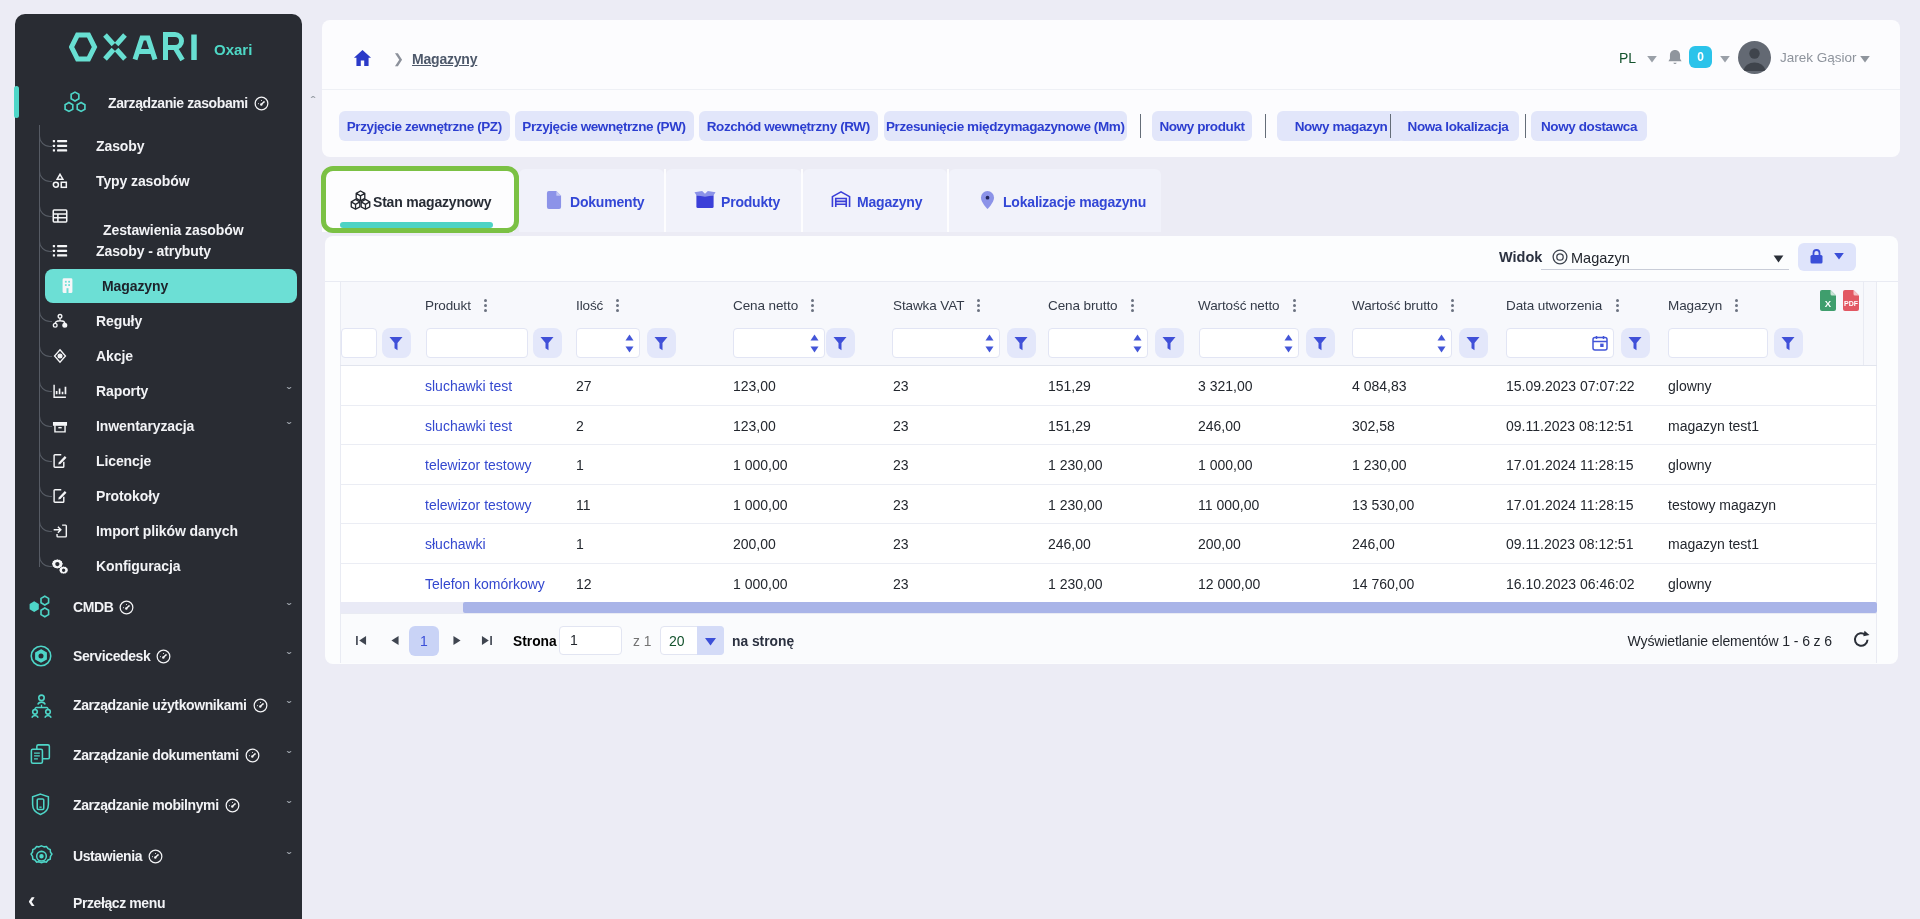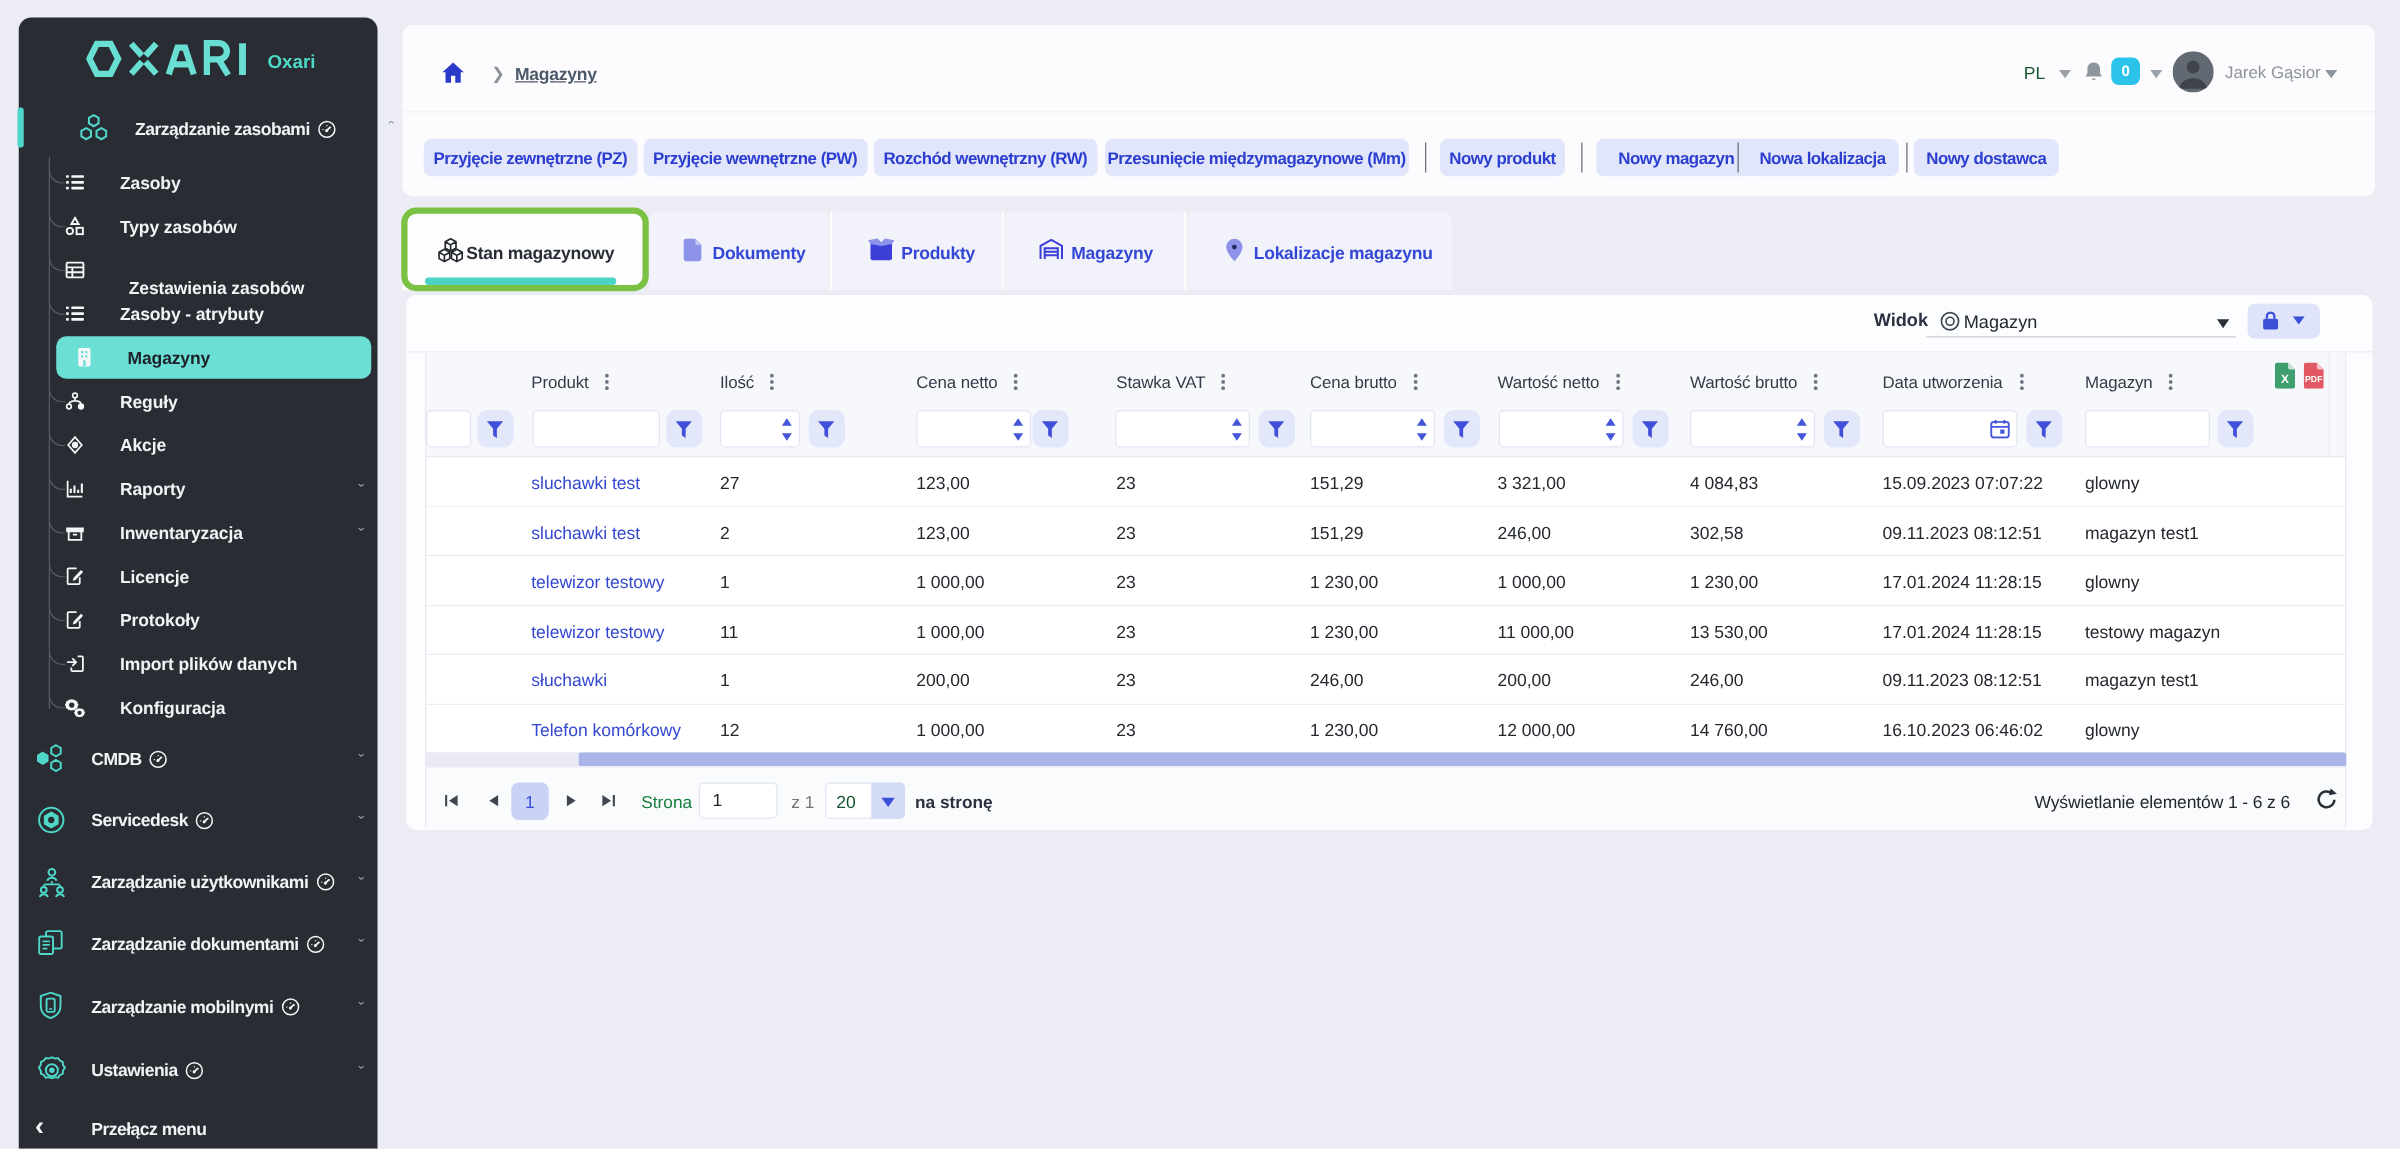--- a/index.html
+++ b/index.html
@@ -670,21 +670,21 @@
       <path d="M8.5,1 v10 L0.5,6 z" fill="#3f4550"></path>
     </svg>
 <div class="abs" style="left:84px;top:390px;width:30px;height:30px;background:#c9d3f6;border-radius:6px;color:#3b4fd8;font-size:14px;text-align:center;line-height:30px;">1</div>
 <svg class="abs" style="left:128px;top:399px" width="8" height="11" viewBox="0 0 9 12">
       <path d="M0.5,1 v10 L8.5,6 z" fill="#3f4550"></path>
     </svg>
 <svg class="abs" style="left:156px;top:399px" width="11" height="11" viewBox="0 0 12 12">
       <path d="M11,1 v10" stroke="#3f4550" stroke-width="1.8"></path>
       <path d="M1,1 v10 L8.5,6 z" fill="#3f4550"></path>
     </svg>
-<div class="abs" style="left:188px;top:398px;font-size:13.8px;font-weight:400;color:#15803d;">Strona</div>
+<div class="abs" style="left:188px;top:398px;font-size:13.8px;font-weight:700;color:#000000;">Strona</div>
 <div class="abs" style="left:234px;top:390px;width:63px;height:29px;background:#fff;border:1px solid #e2e5f2;border-radius:4px;font-size:14px;color:#23272e;line-height:27px;padding-left:10px;">1</div>
 <div class="abs" style="left:308px;top:398px;font-size:13.8px;color:#737373;">z 1</div>
 <div class="abs" style="left:335px;top:390px;width:64px;height:29px;background:#fff;border:1px solid #e2e5f2;border-radius:4px;"></div>
 <div class="abs" style="left:344px;top:397px;font-size:14px;color:#14532d;">20</div>
 <div class="abs" style="left:372px;top:390px;width:27px;height:29px;background:#d4dbf7;border-radius:0 4px 4px 0;"></div>
 <svg class="abs" style="left:380px;top:402px" width="11" height="8" viewBox="0 0 11 8">
       <path d="M0,0 h11 l-5.5,7.5 z" fill="#3b4fd8"></path>
     </svg>
 <div class="abs" style="left:407px;top:398px;font-size:13.8px;font-weight:700;color:#2b3140;">na stronę</div>
 <div class="abs" style="right:66px;top:397px;font-size:14px;letter-spacing:-0.1px;color:#23272e;white-space:nowrap;">Wyświetlanie elementów 1 - 6 z 6</div>

